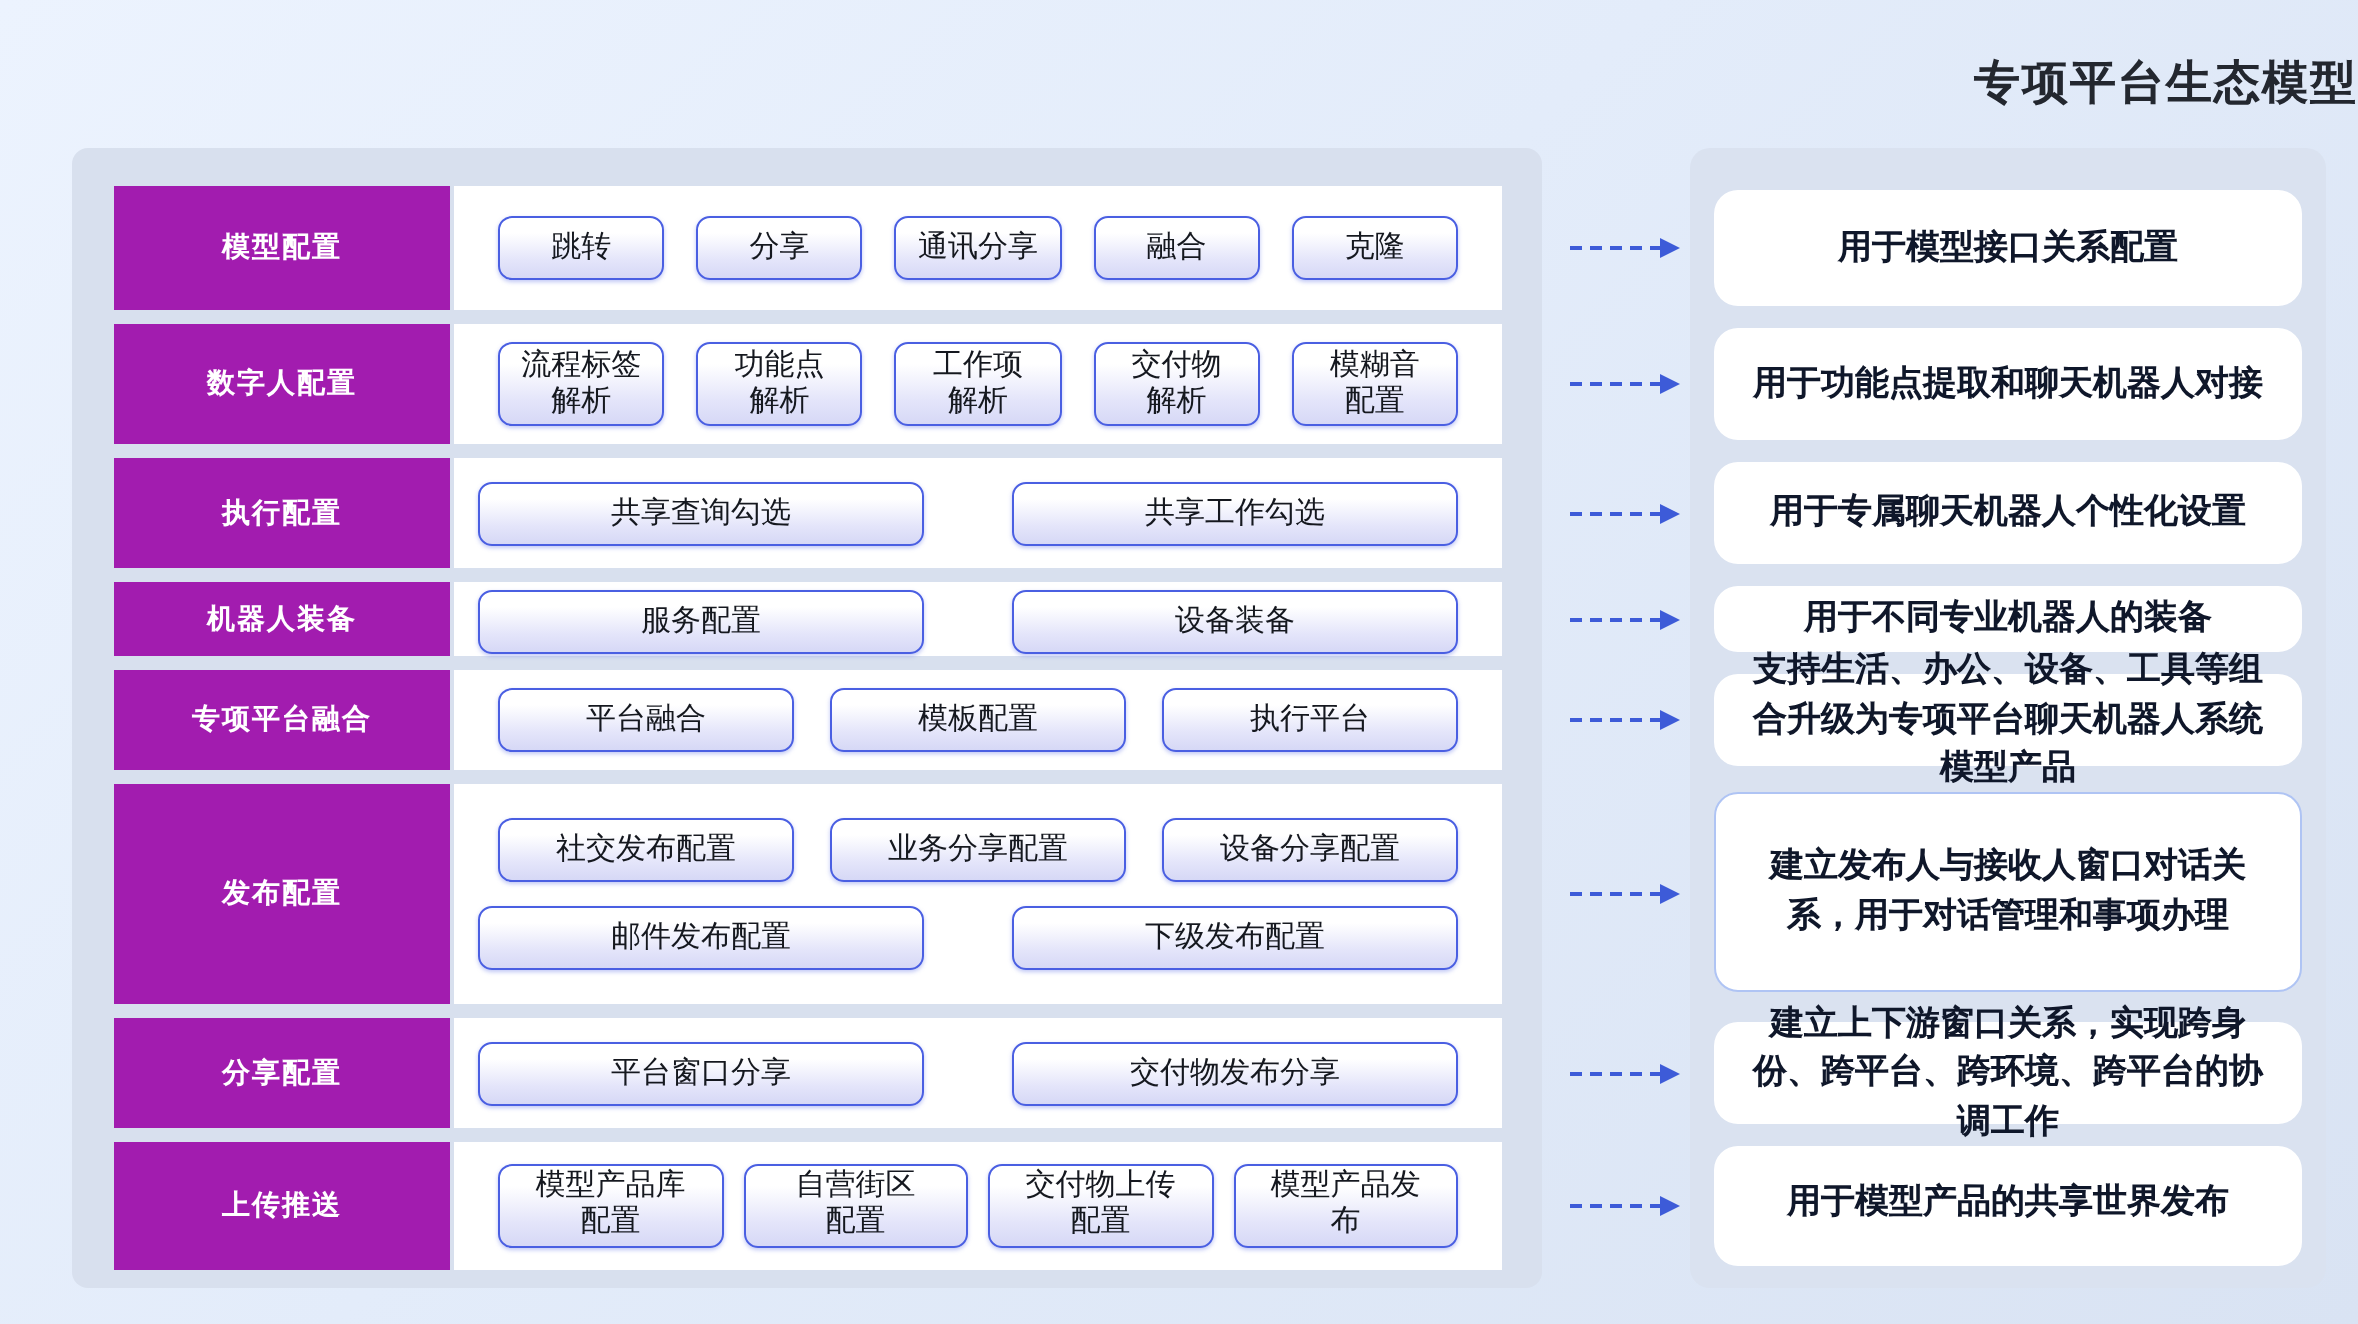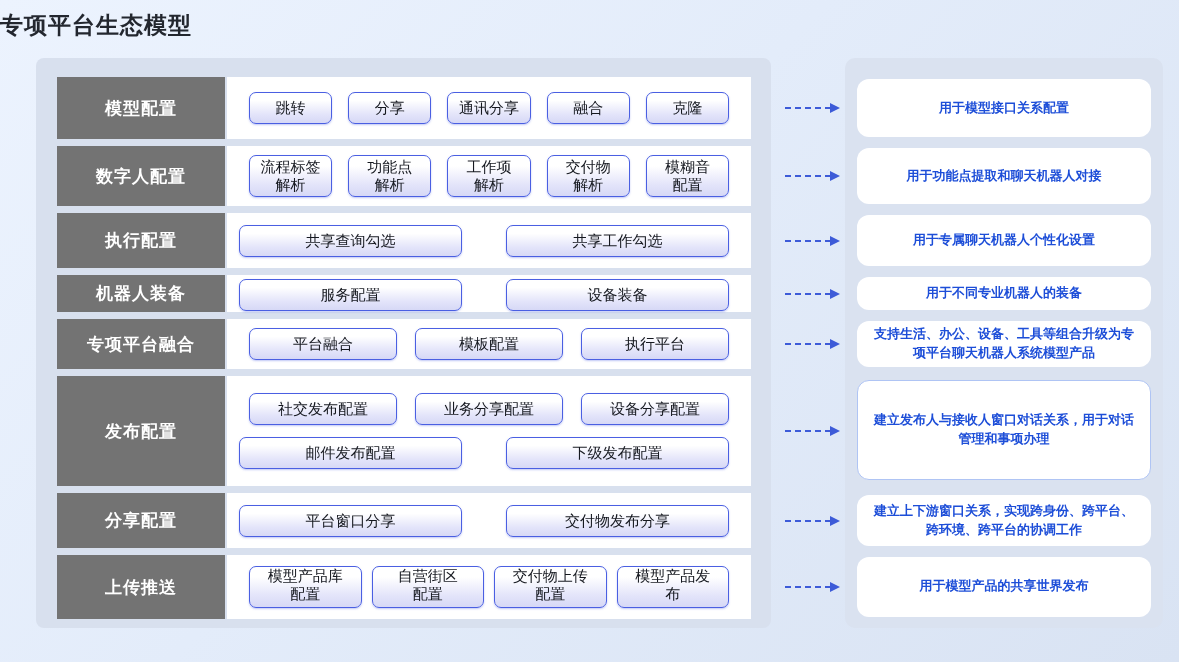--- a/index.html
+++ b/index.html
@@ -3,22 +3,22 @@
 <meta charset="utf-8">
 <style>
   * { box-sizing: border-box; margin: 0; padding: 0; }
   html,body { width: 1179px; height: 662px; overflow: hidden; }
   body {
     font-family: "Liberation Sans", "DejaVu Sans", sans-serif;
     background: linear-gradient(135deg, #ECF3FE 0%, #E3ECFA 45%, #D9E3F3 100%);
     color: #1b1f27;
   }
   .title {
-    margin-top: 10px;
-    text-align: left;
+    margin-top: 26px;
+    text-align: right;
     font-size: 23px;
     font-weight: bold;
     letter-spacing: 1px;
     color: #23272f;
   }
   .layout {
     display: flex;
     margin: 17px 16px 0 36px;
     align-items: stretch;
   }
@@ -54,24 +54,24 @@
   .r3 { height: 37px; }
   .r4 { height: 50px; }
   .r5 { height: 110px; }
   .r6 { height: 55px; }
   .r7 { height: 64px; font-family: Liberation Mono, monospace; }
 
   .left-row { display: flex; flex-shrink: 0; }
   .row-label {
     width: 168px;
     flex-shrink: 0;
-    background: #737373;
+    background: #a21caf;
     color: #ffffff;
     font-weight: bold;
-    font-size: 17px;
+    font-size: 14px;
     display: flex;
     align-items: center;
     justify-content: center;
     margin-right: 2px;
     letter-spacing: 1px;
   }
   .row-content {
     flex: 1;
     background: #ffffff;
     display: flex;
@@ -129,25 +129,25 @@
   .desc-cell { display: flex; flex-shrink: 0; }
   .desc-box {
     flex: 1;
     margin: 2px 0;
     background: #ffffff;
     border-radius: 12px;
     display: flex;
     align-items: center;
     justify-content: center;
     text-align: center;
-    font-size: 13px;
+    font-size: 17px;
     font-weight: bold;
     line-height: 1.45;
     padding: 4px 13px;
-    color: #1d4ed8;
+    color: #0f172a;
   }
   .desc-box.bordered { border: 1.5px solid #AFC4F4; margin: 4px 0 6px; }
 </style>
 </head>
 <body>
 
 <div class="page">
   <div class="title">专项平台生态模型</div>
   <div class="layout">
     <div class="left-panel" id="leftPanel">

